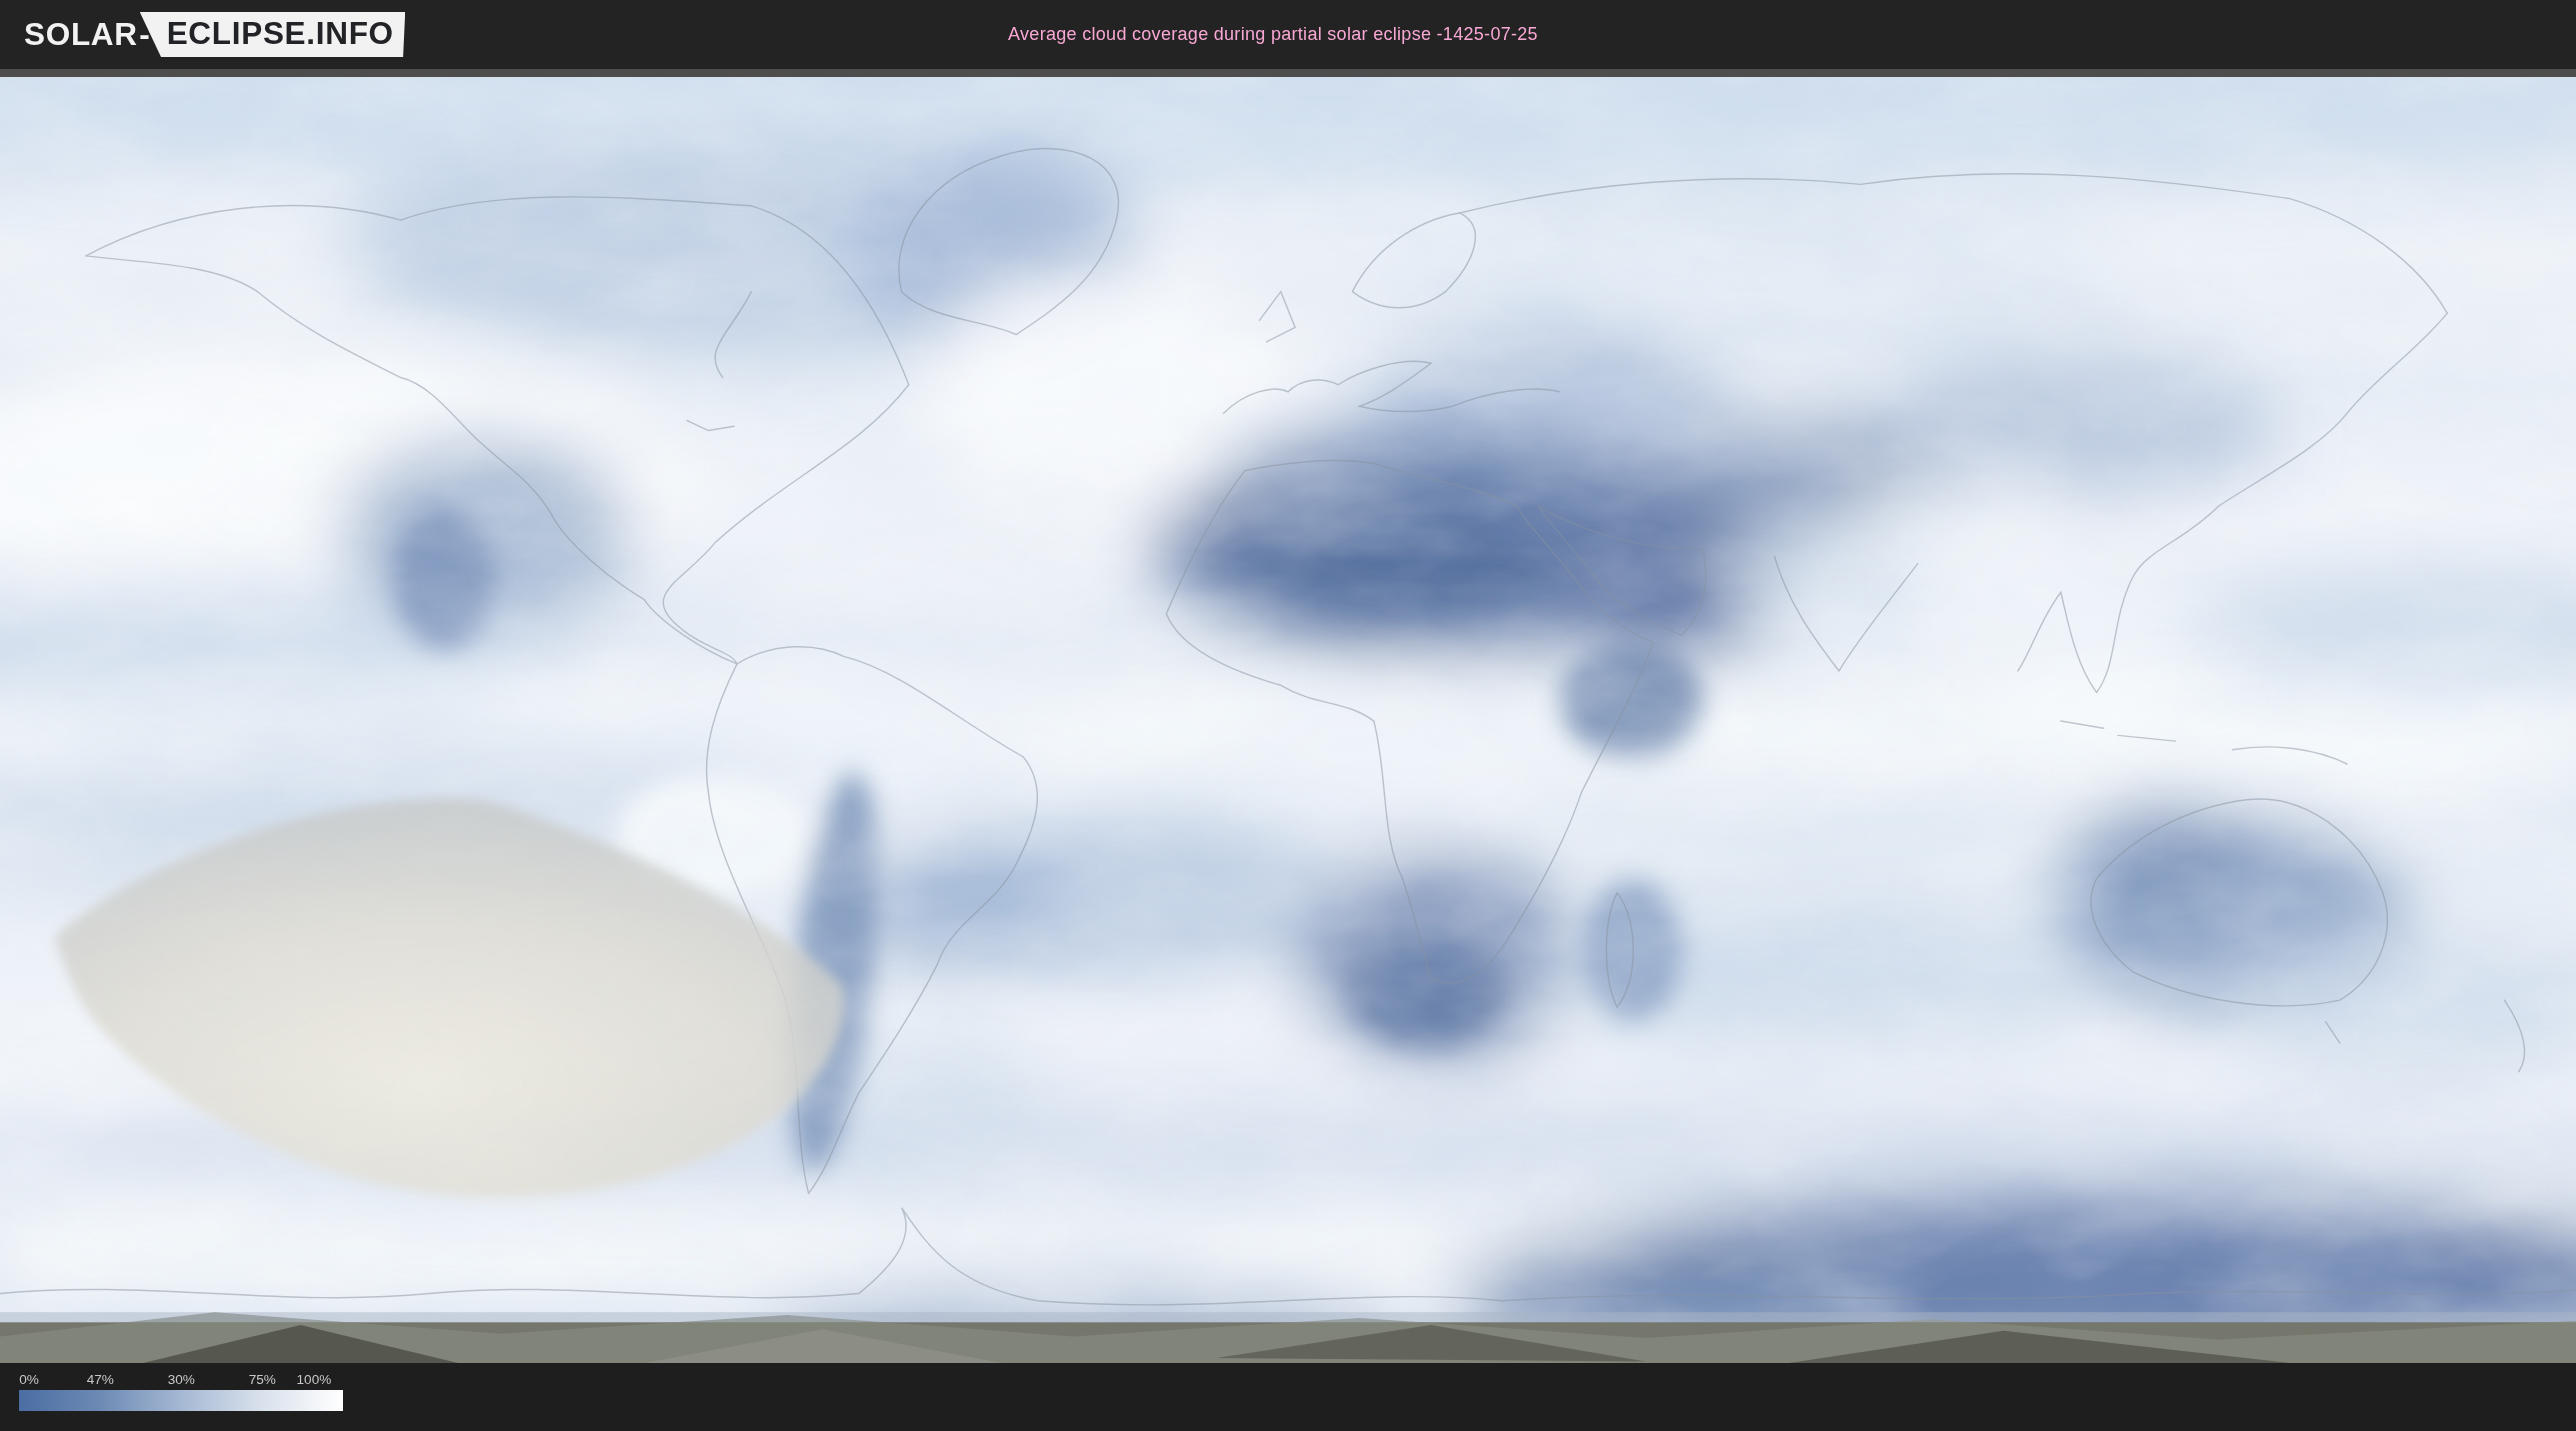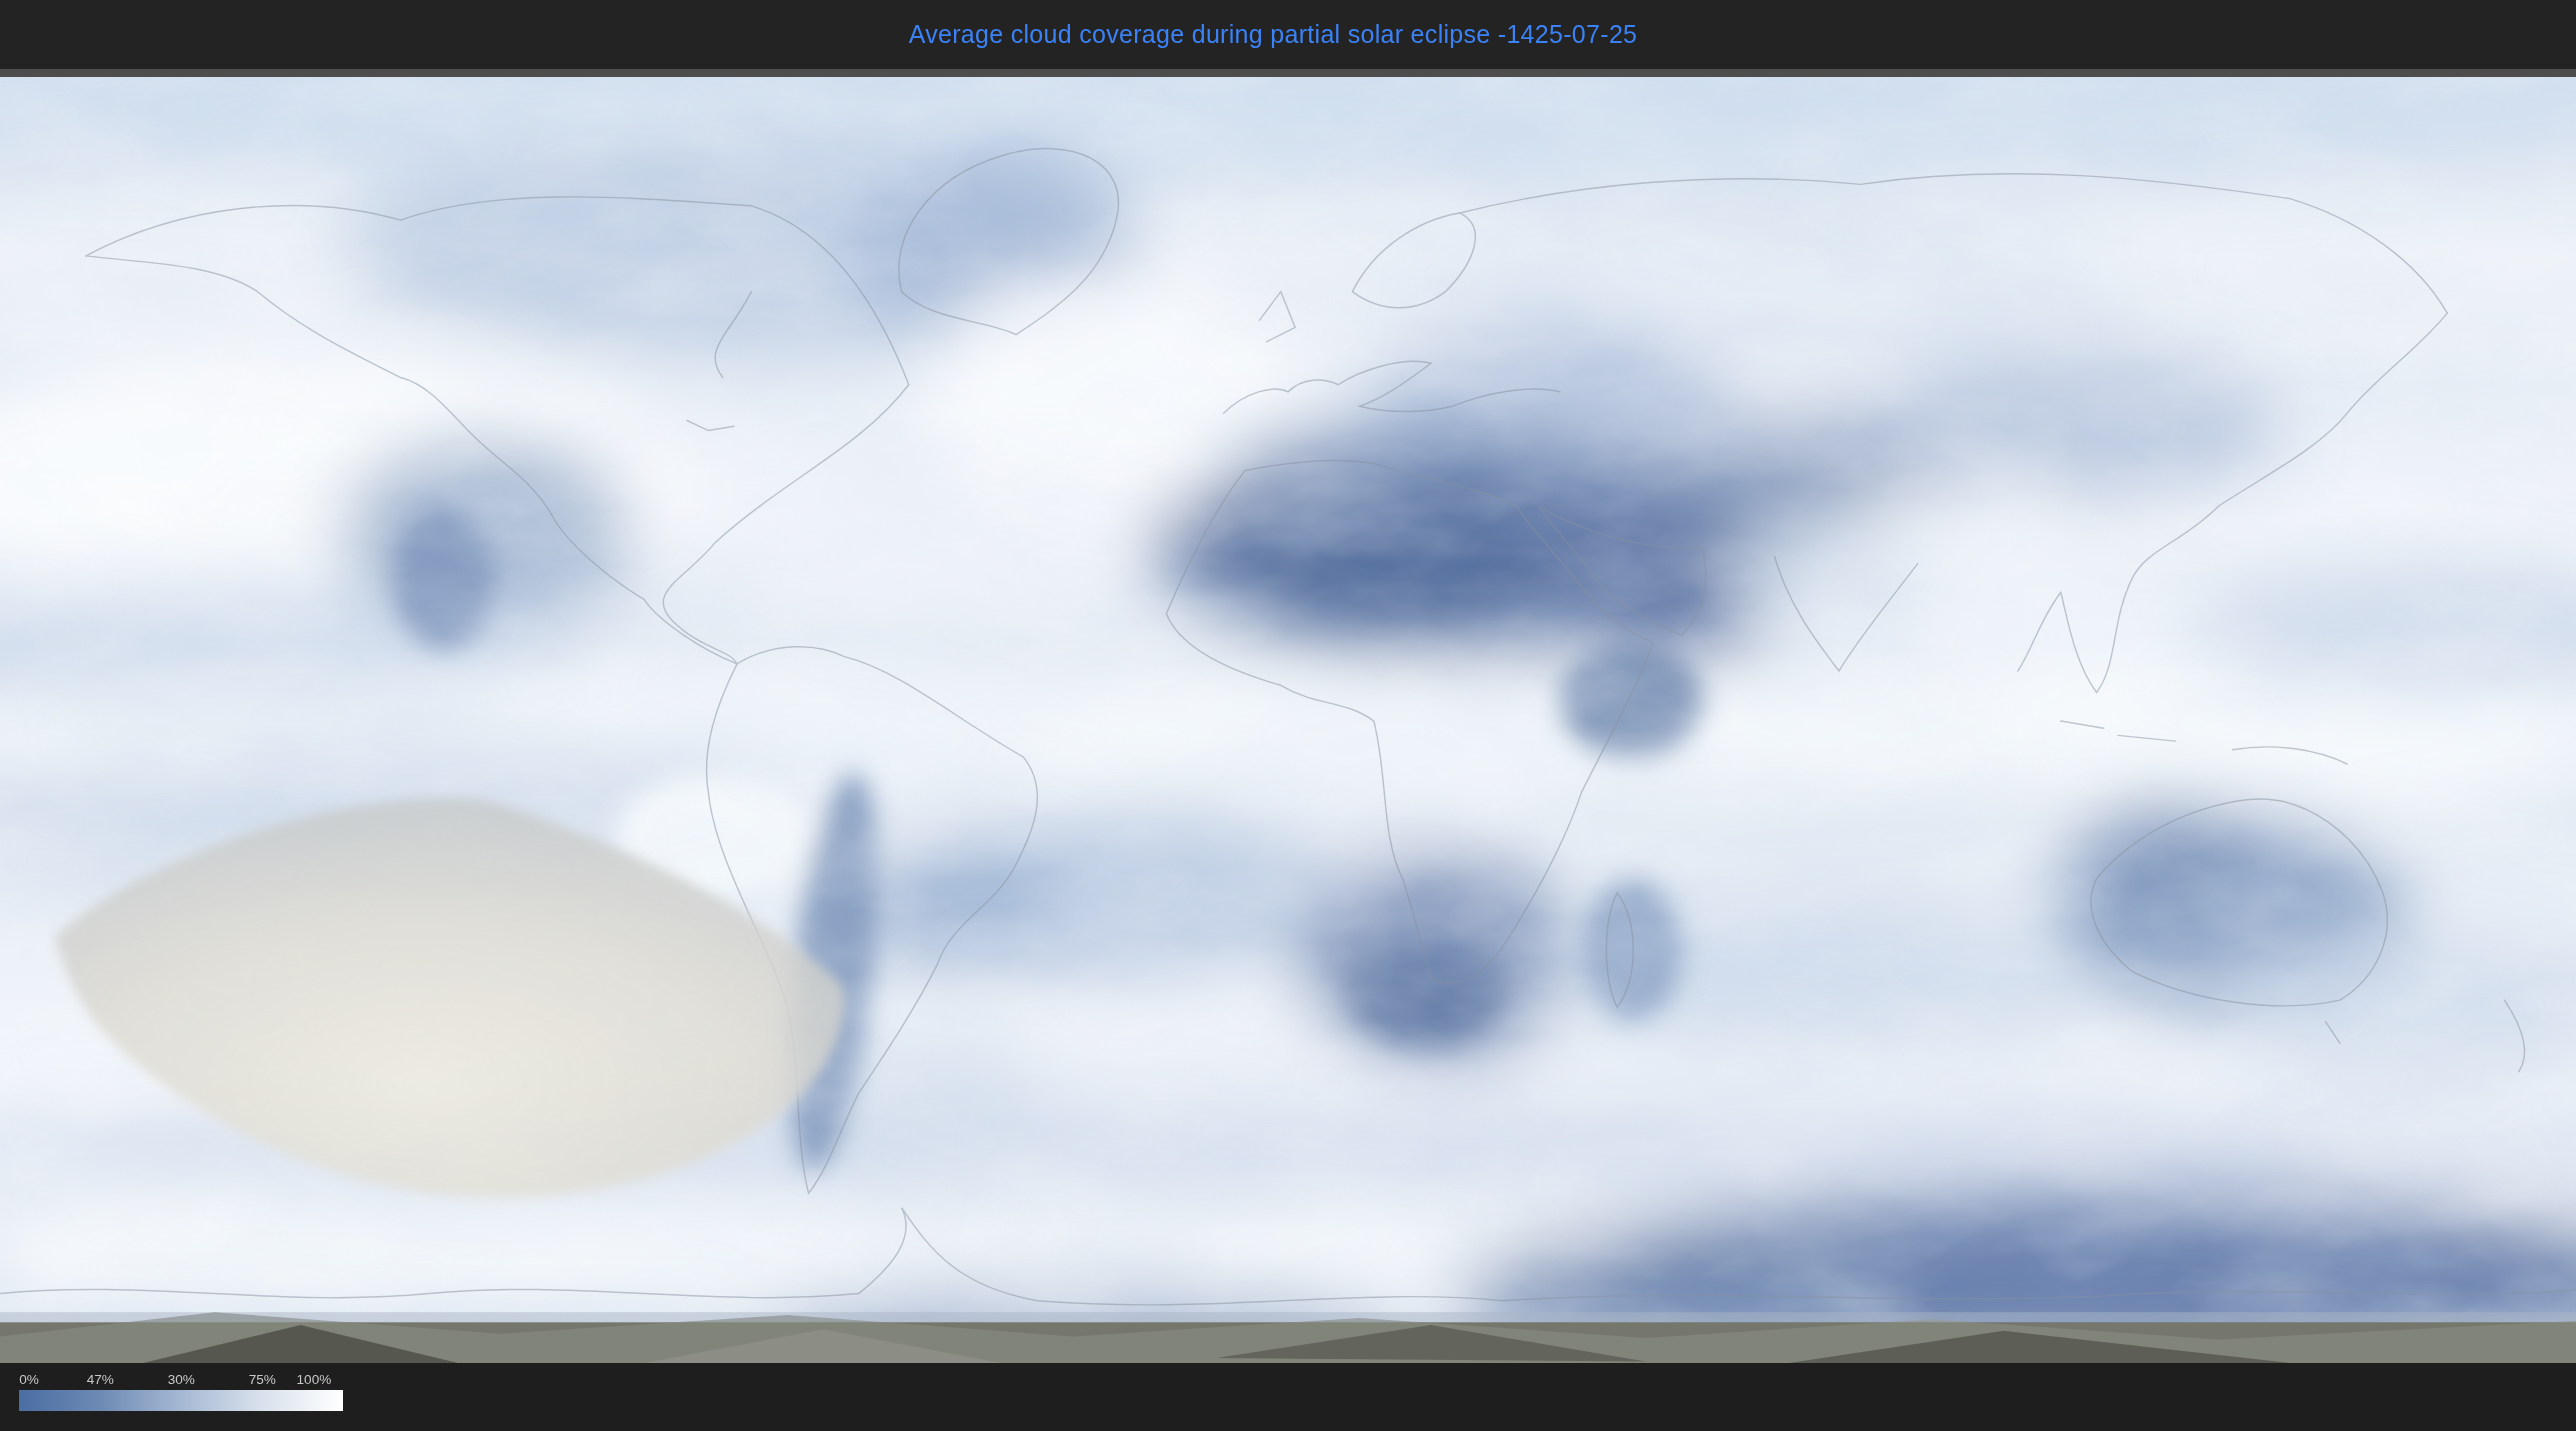--- a/index.html
+++ b/index.html
@@ -25,21 +25,21 @@
   }
   .logo-box{
     margin-left:-10px;background:#f2f2f2;color:#222326;
     font-size:31.5px;font-weight:700;letter-spacing:0.7px;
     padding:3.6px 11.4px 5px 27px;
     clip-path:polygon(0 0,100% 0,99.2% 100%,21.5px 100%);
   }
   .header-title{
     position:absolute;left:0;top:0;width:2546px;height:69px;
     display:flex;align-items:center;justify-content:center;
-    color:#3b82f6;font-size:25px;font-weight:400;letter-spacing:0.3px;
+    color:#f9a8d4;font-size:18px;font-weight:400;letter-spacing:0.3px;
     pointer-events:none;
   }
   .divider{
     position:absolute;left:0;top:69px;width:2576px;height:8.6px;background:#4d4d4d;
   }
   
   .map-wrap{
     position:absolute;left:0;top:77px;width:2576px;height:1286px;overflow:hidden;
     background:#e4ecf5;
   }
@@ -64,20 +64,25 @@
     position:absolute;left:375px;top:13px;
     color:#d9d9d9;font-size:15px;line-height:22px;font-weight:400;
   }
   .attribution .line2{color:#c9c9c9;}
 </style>
 </head>
 <body>
 
 <div class="header">
   <div class="header-title">Average cloud coverage during partial solar eclipse -1425-07-25</div>
+  <div class="logo">
+    <span class="logo-primary">SOLAR</span>
+      <span class="logo-sep">-</span>
+      <span class="logo-box">ECLIPSE.INFO</span>
+  </div>
 </div>
 <div class="divider"></div>
 
 <div class="map-wrap">
 <svg viewBox="0 0 3600 1797" preserveAspectRatio="none" xmlns="http://www.w3.org/2000/svg">
   <defs>
     <linearGradient id="baseGrad" x1="0" y1="0" x2="0" y2="1">
       <stop offset="0" stop-color="#d7e2ef"></stop>
       <stop offset="0.06" stop-color="#e2eaf4"></stop>
       <stop offset="0.14" stop-color="#edf2f8"></stop>

